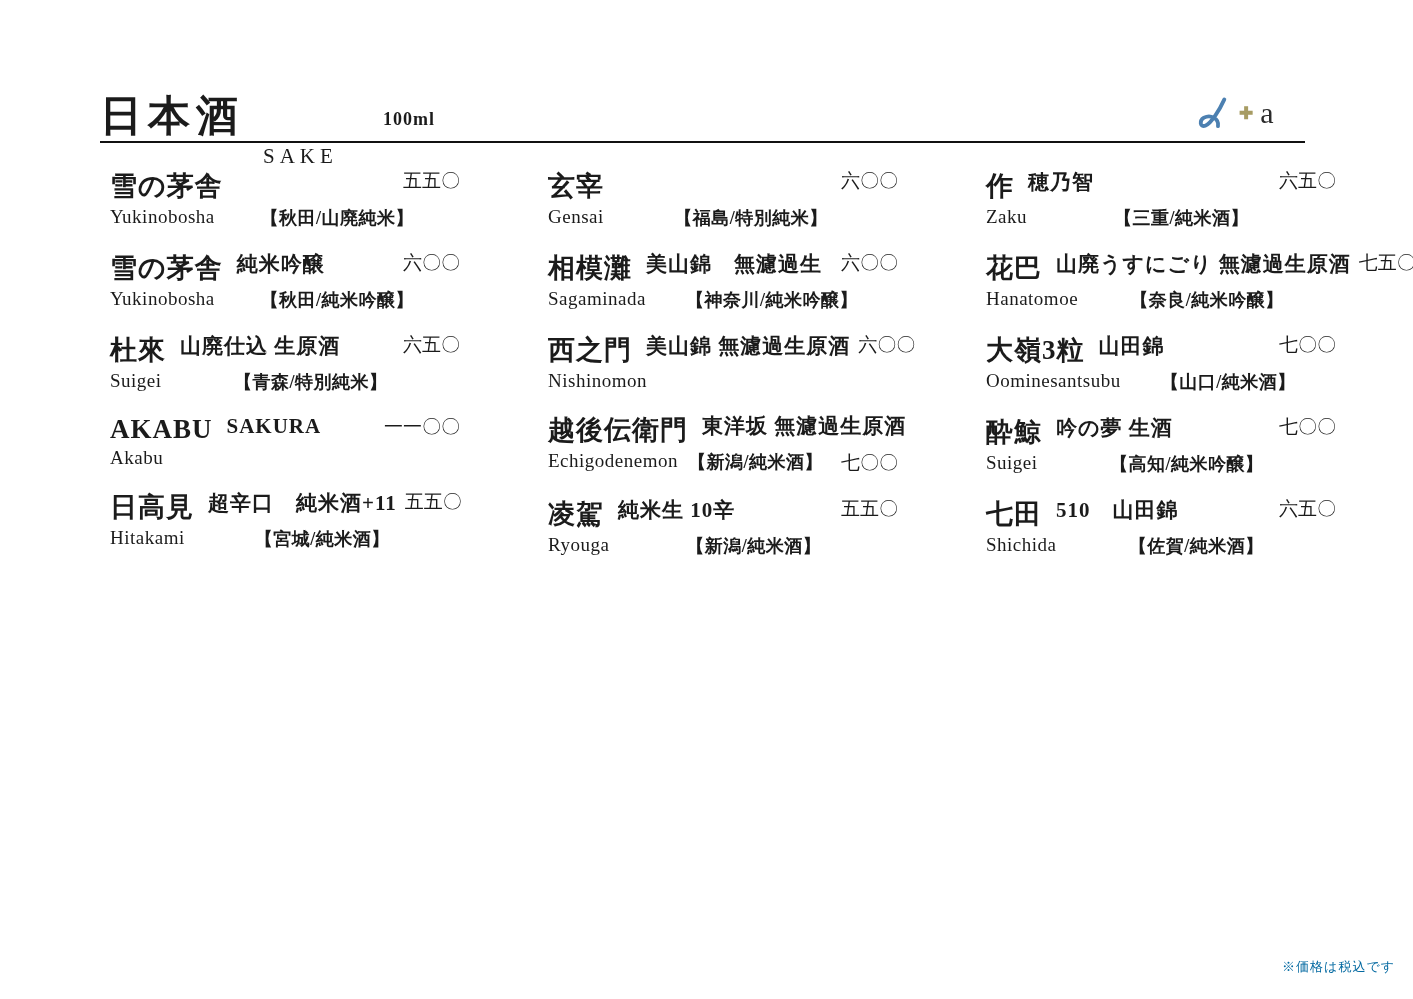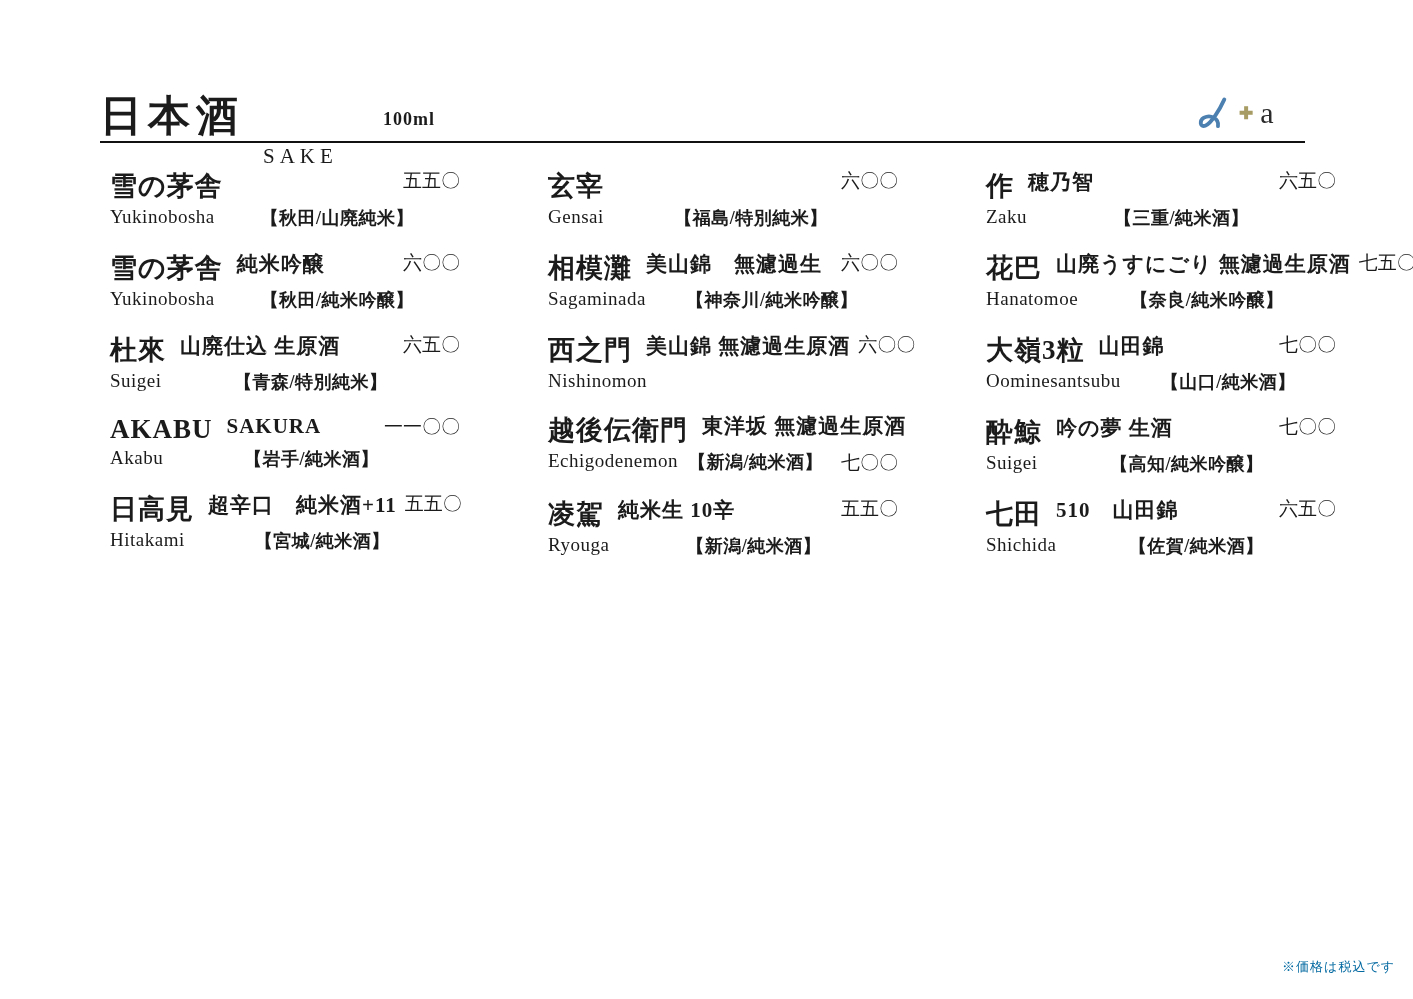--- a/index.html
+++ b/index.html
@@ -114,21 +114,20 @@
   </article>
 
   <article class="item">
     <div class="line1">
       <span class="item-name">AKABU</span>
       <span class="item-sub">SAKURA</span>
       <span class="item-price">一一〇〇</span>
     </div>
     <div class="line2">
       <span class="item-romaji">Akabu</span>
-      <span class="item-tag">【岩手/純米酒】</span>
 
     </div>
     <p class="item-desc"></p>
   </article>
 
   <article class="item">
     <div class="line1">
       <span class="item-name">日高見</span>
       <span class="item-sub">超辛口　純米酒+11</span>
       <span class="item-price">五五〇</span>

